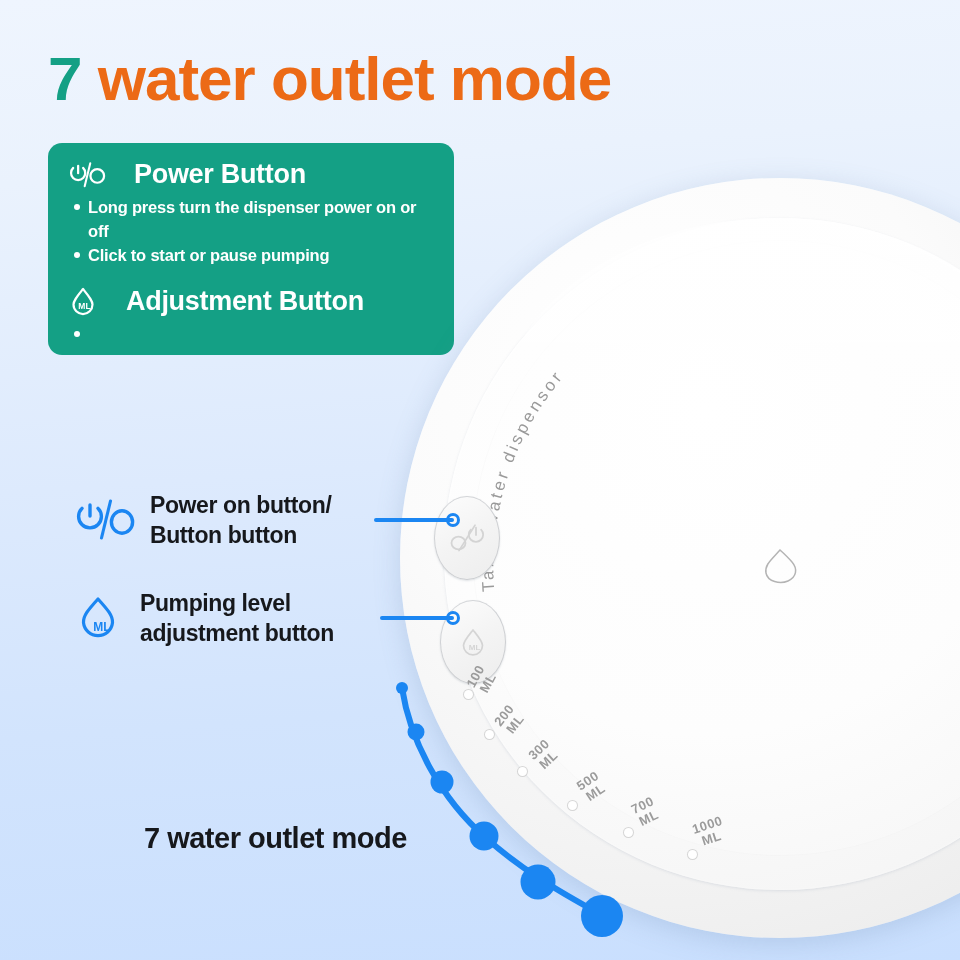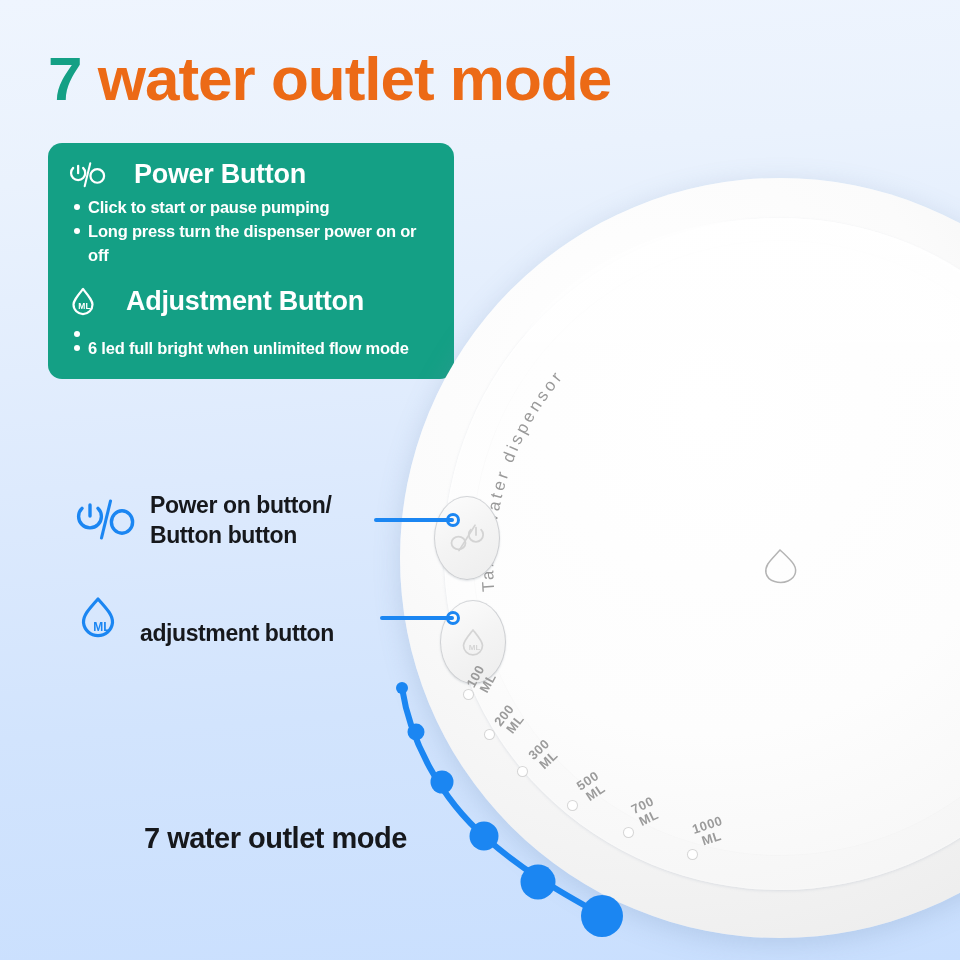--- a/index.html
+++ b/index.html
@@ -142,40 +142,36 @@
       <svg class="ico-pw" viewBox="0 0 40 30">
         <path d="M10.5 5.2 V13" stroke="#fff" stroke-width="2.4" stroke-linecap="round" fill="none"></path>
         <path d="M5.2 7.4 a7.6 7.6 0 1 0 10.6 0" stroke="#fff" stroke-width="2.4" stroke-linecap="round" fill="none"></path>
         <path d="M23.5 2.5 L17.5 27" stroke="#fff" stroke-width="2.2" stroke-linecap="round" fill="none"></path>
         <circle cx="31" cy="16" r="7.3" stroke="#fff" stroke-width="2.4" fill="none"></circle>
       </svg>
       <span class="htxt">Power Button</span>
     </div>
     <div class="bullet">
       <span class="dot"></span>
-      <span>Click to start or pause pumping</span>
+      <span>Long press turn the dispenser power on or off</span>
     </div>
     <div class="bullet">
       <span class="dot"></span>
-      <span>Long press turn the dispenser power on or off</span>
+      <span>Click to start or pause pumping</span>
     </div>
 
     <div class="card-head second">
       <svg class="ico-ml" viewBox="0 0 30 30">
         <path d="M15 3 C9 10.5 5.5 14.6 5.5 18.6 A9.5 9.5 0 0 0 24.5 18.6 C24.5 14.6 21 10.5 15 3 Z" stroke="#fff" stroke-width="2.2" fill="none" stroke-linejoin="round"></path>
         <text x="16.5" y="22.5" font-family="Liberation Sans, sans-serif" font-size="8.5" font-weight="bold" fill="#fff" text-anchor="middle">ML</text>
       </svg>
       <span class="htxt">Adjustment Button</span>
     </div>
     <div class="bullet">
       <span class="dot"></span>
-    </div>
-    <div class="bullet">
-      <span class="dot"></span>
-      <span>6 led full bright when unlimited flow mode</span>
     </div>
   </div>
 
   <div class="device">
     <div class="disc-outer"></div>
     <div class="disc-ring"></div>
     <div class="disc-lid"></div>
     <div class="gloss"></div>
 
     <svg class="brandtxt" viewBox="0 0 760 760">
@@ -255,21 +251,21 @@
       <span>Button button</span>
     </div>
   </div>
 
   <div class="callout" id="callout-adjust">
     <svg class="cico" width="52" height="50" viewBox="0 0 52 50">
       <path d="M24 6 C14 17 9 23 9.5 29.8 A14.6 14.6 0 0 0 38.5 29.8 C39 23 34 17 24 6 Z" stroke="#1b86f2" stroke-width="3.2" fill="none" stroke-linejoin="round"></path>
       <text x="28" y="38" font-family="Liberation Sans, sans-serif" font-size="12" font-weight="bold" fill="#1b86f2" text-anchor="middle">ML</text>
     </svg>
     <div class="ctxt">
-      <br>
+      <span>Pumping level</span><br>
       <span>adjustment button</span>
     </div>
   </div>
 
   <div class="leader" id="leader-power"></div>
   <div class="leadend" id="leadend-power"></div>
   <div class="leader" id="leader-adjust"></div>
   <div class="leadend" id="leadend-adjust"></div>
 
   <svg class="curve" viewBox="0 0 280 280">

